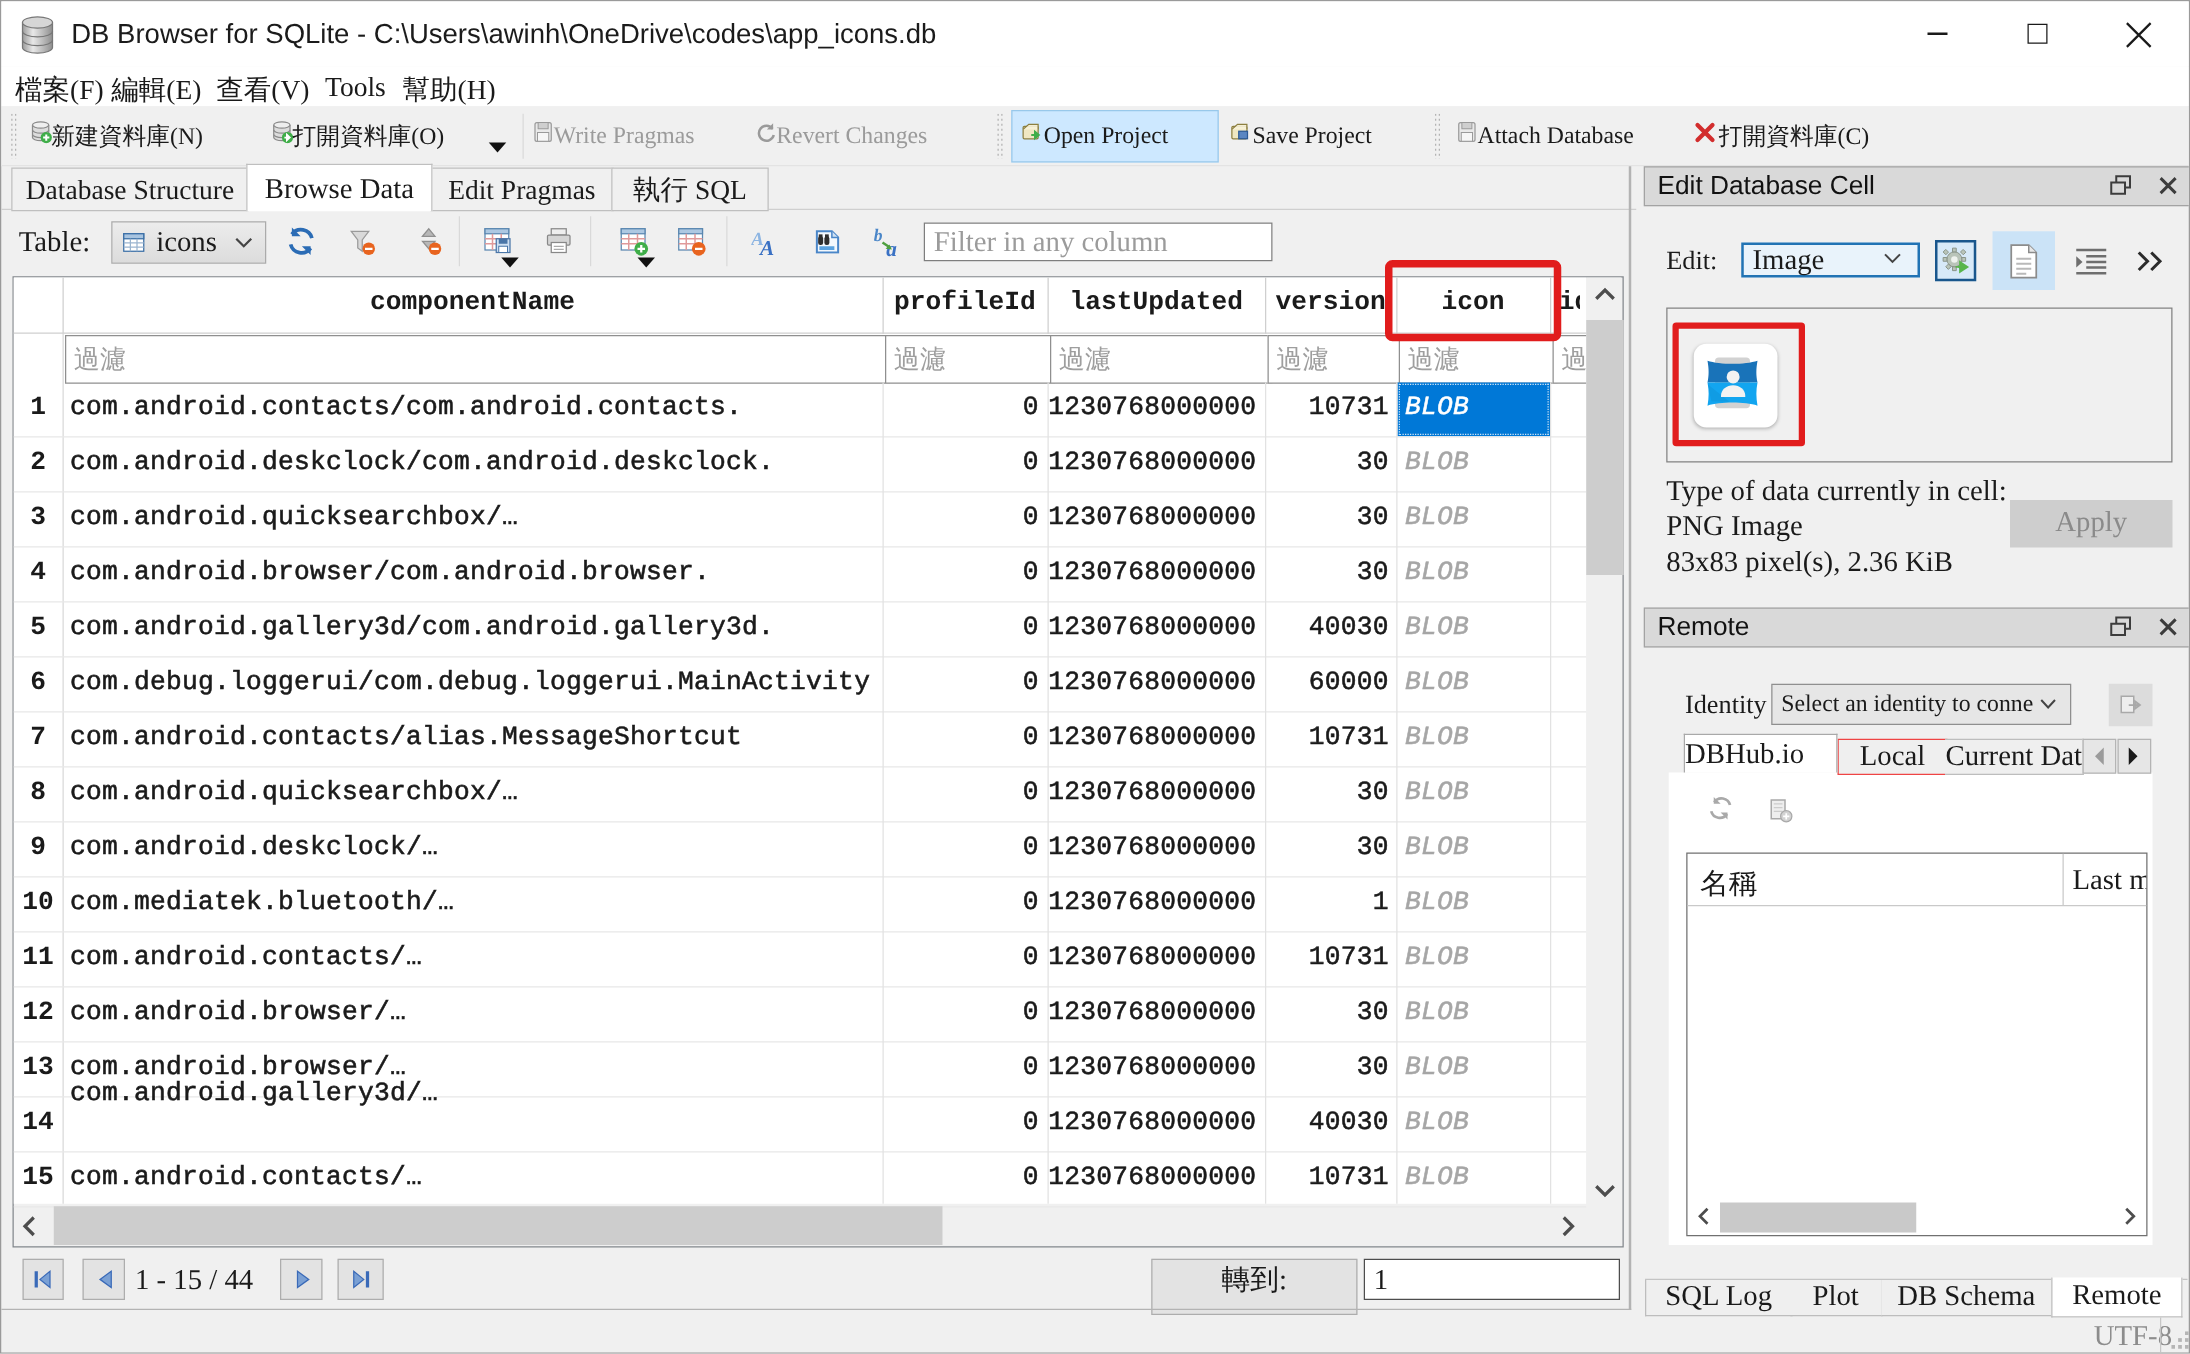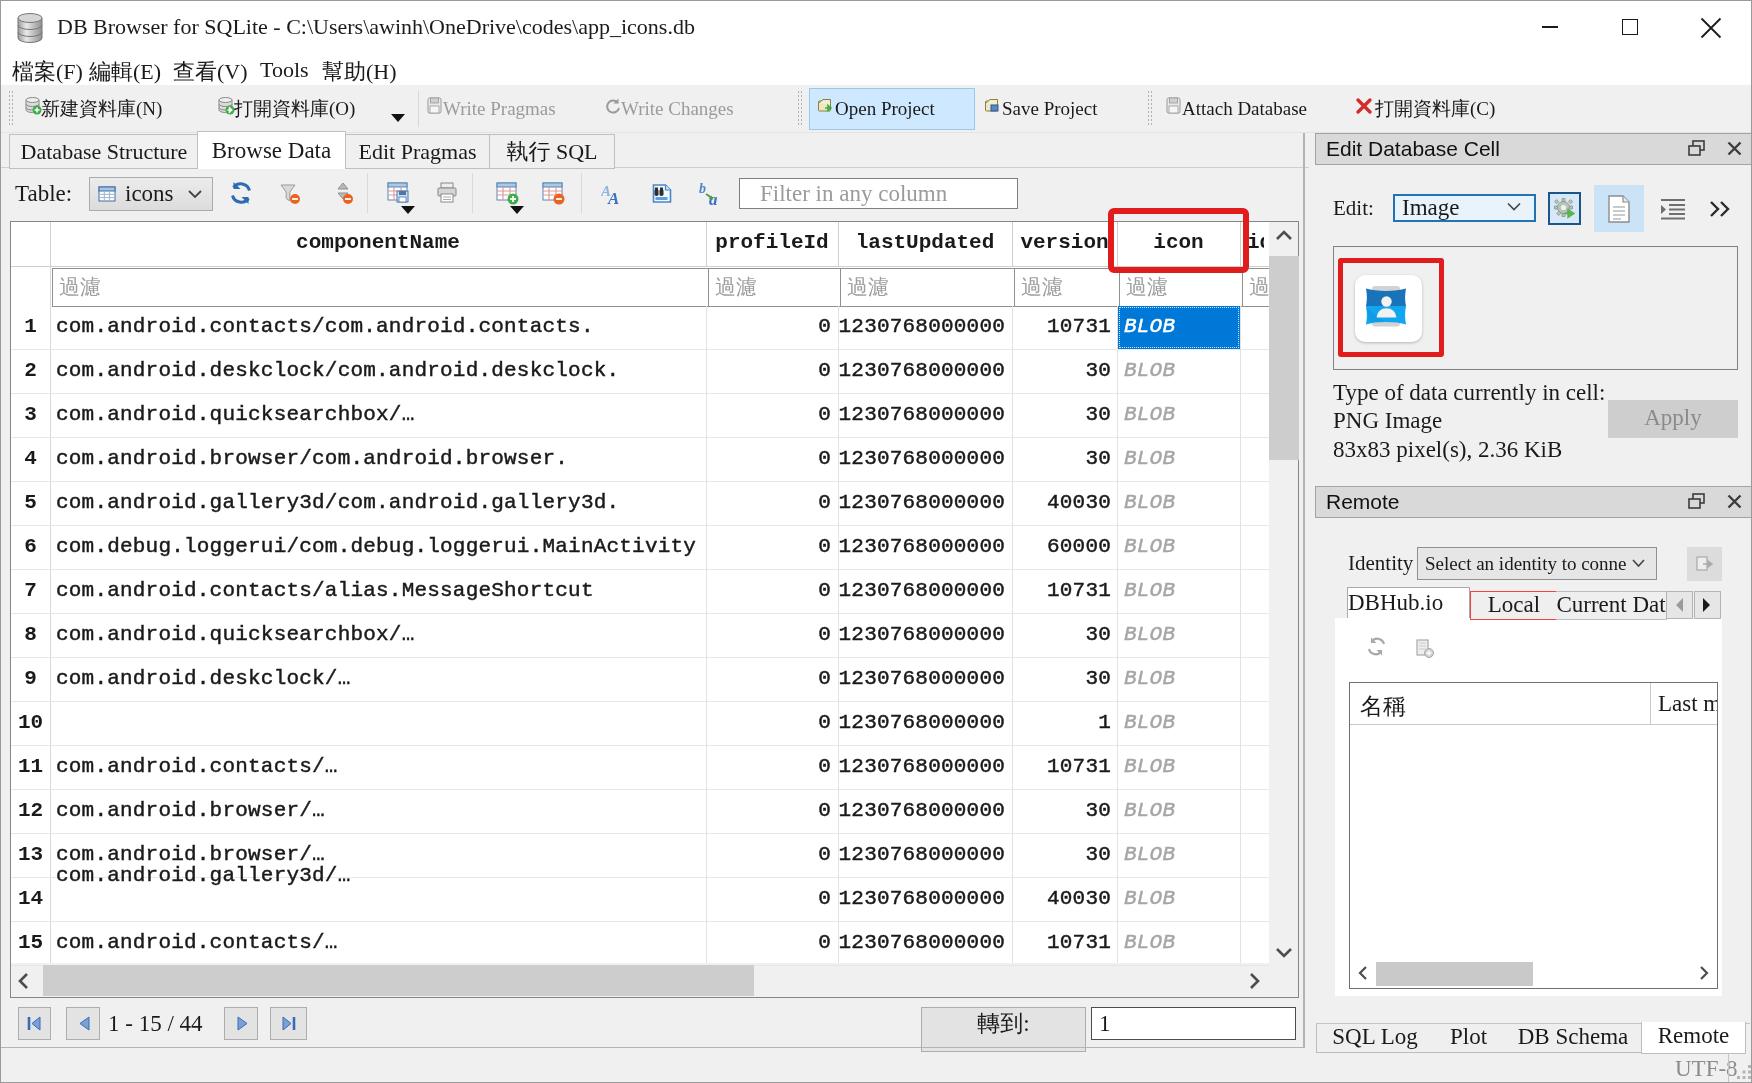--- a/index.html
+++ b/index.html
@@ -1,17 +1,17 @@
 <!DOCTYPE html>
 <html><head><meta charset="utf-8"><style>
 html,body{margin:0;padding:0}
 #root{position:relative;width:1752px;height:1083px;background:#f0f0f0;overflow:hidden;
   font-family:"Liberation Serif",serif;color:#1a1a1a;box-sizing:border-box;border:1px solid #9a9a9a}
 .a{position:absolute;box-sizing:border-box}
-.sans{font-family:Liberation Serif, serif}
+.sans{font-family:Liberation Sans, sans-serif}
 .gray{color:#9b9b9b !important}
 .vline{position:absolute;width:1px;background:#e2e2e2}
 .hline{position:absolute;height:1px;background:#e7e7e7}
 .sep2{position:absolute;width:1px;background:#d9d9d9}
 .dots{position:absolute;width:1px;background-image:linear-gradient(#b2b2b2 40%,transparent 40%);background-size:1px 4px}
 .tbtn{position:absolute;top:88px;height:40px;display:flex;align-items:center;font-size:19px;color:#1a1a1a}
 .tab{position:absolute;border:1px solid #bfbfbf;background:#f0f0f0;font-size:22px;display:flex;align-items:center;justify-content:center}
 .cell{position:absolute;overflow:hidden;white-space:nowrap}
 .num{font-family:"Liberation Mono",monospace;font-size:21px;font-weight:bold}
 .data{font-family:"Liberation Mono",monospace;font-size:21px;-webkit-text-stroke:0.45px;letter-spacing:0.2px}
@@ -75,21 +75,21 @@
 <svg class="a" style="left:424px;top:95px" width="19" height="19" viewBox="0 0 19 19">
 <rect x="3" y="2" width="13" height="15" rx="1.5" fill="#e9e9e9" stroke="#9a9a9a"></rect>
 <rect x="5.5" y="2" width="8" height="5" fill="#cfcfcf" stroke="#9a9a9a" stroke-width="0.8"></rect>
 <rect x="5" y="10" width="9" height="7" fill="#f6f6f6" stroke="#9a9a9a" stroke-width="0.8"></rect>
     </svg>
 <div class="tbtn gray" style="left:442px">Write Pragmas</div>
 <svg class="a" style="left:602px;top:95px" width="19" height="19" viewBox="0 0 19 19">
 <path d="M15 7 a6 6 0 1 0 1 5" fill="none" stroke="#9a9a9a" stroke-width="2"></path>
 <path d="M15.5 2.5 v5 h-5 z" fill="#9a9a9a"></path>
     </svg>
-<div class="tbtn gray" style="left:620px">Write Changes</div>
+<div class="tbtn gray" style="left:620px">Revert Changes</div>
 <div class="a" style="left:808px;top:87px;width:166px;height:42px;background:#cde8ff;border:1px solid #98c8ea"></div>
 <svg class="a" style="left:815px;top:95px" width="19" height="19" viewBox="0 0 19 19">
 <rect x="2.5" y="5" width="12" height="10" rx="1" fill="#efe7c2" stroke="#8d7f3f"></rect>
 <path d="M2.5 7.5 L7 3.5 h7.5 v4" fill="#f7f2d8" stroke="#8d7f3f" fill-opacity="0.9"></path>
 <path d="M9 12 h5 M12 9.5 15 12 12 14.5z" stroke="#3fae49" stroke-width="1.6" fill="#3fae49"></path>
     </svg>
 <div class="tbtn" style="left:834px">Open Project</div>
 <svg class="a" style="left:982px;top:95px" width="19" height="19" viewBox="0 0 19 19">
 <rect x="2.5" y="5" width="12" height="10" rx="1" fill="#efe7c2" stroke="#8d7f3f"></rect>
 <path d="M2.5 7.5 L7 3.5 h7.5 v4" fill="#f7f2d8" stroke="#8d7f3f" fill-opacity="0.9"></path>
@@ -184,21 +184,21 @@
 <rect x="7.5" y="5" width="4" height="7" rx="1.8" fill="#2e2e2e"></rect>
 <rect x="3" y="3.5" width="3" height="3" fill="#2e2e2e"></rect>
       <rect x="8" y="3.5" width="3" height="3" fill="#2e2e2e"></rect>
 </svg>
 <svg class="a" style="left:698px;top:180px" width="26" height="26" viewBox="0 0 26 26">
 <text x="0" y="12" font-family="Liberation Serif" font-weight="bold" font-style="italic" font-size="14" fill="#4a86c8">b</text>
 <text x="10" y="24" font-family="Liberation Serif" font-weight="bold" font-style="italic" font-size="17" fill="#3a71c4">a</text>
 <path d="M7 13 L13 17" stroke="#4f9f3f" stroke-width="2"></path>
 <path d="M14.5 18.5 L9.5 18 L12.5 14.5 z" fill="#4f9f3f"></path>
     </svg>
-<div class="a" style="left:738px;top:177px;width:279px;height:31px;background:#fff;border:1px solid #7e7e7e;font-size:23px;color:#9b9b9b;line-height:29px;padding-left:20px;overflow:hidden;white-space:nowrap">Filter in any column</div>
+<div class="a" style="left:738px;top:177px;width:279px;height:31px;background:#fff;border:1px solid #7e7e7e;font-size:23px;color:#9b9b9b;line-height:29px;padding-left:7px;overflow:hidden;white-space:nowrap">Filter in any column</div>
 <div class="a" style="left:9px;top:220px;width:1289px;height:777px;background:#f0f0f0;border:1px solid #82878c"></div>
 <div class="a" style="left:10px;top:221px;width:1258px;height:741px;background:#fff"></div>
 <div class="cell num" style="left:49px;top:230px;width:656px;text-align:center">componentName</div>
 <div class="cell num" style="left:705px;top:230px;width:132px;text-align:center">profileId</div>
 <div class="cell num" style="left:837px;top:230px;width:174px;text-align:center">lastUpdated</div>
 <div class="cell num" style="left:1011px;top:230px;width:105px;text-align:center">version</div>
 <div class="cell num" style="left:1116px;top:230px;width:123px;text-align:center">icon</div>
 <div class="cell num" style="left:1246px;top:230px;width:17px">id</div>
 <div class="hline" style="left:10px;top:265px;width:1258px;background:#cfcfcf"></div>
 <div class="vline" style="left:49px;top:221px;height:45px;background:#cfcfcf"></div>
@@ -272,20 +272,21 @@
 <div class="cell data" style="left:1123px;top:622px;width:110px;font-style:italic;color:#a6a6a6">BLOB</div>
 <div class="hline" style="left:10px;top:656px;width:1258px"></div>
 <div class="cell num" style="left:10px;top:666px;width:39px;text-align:center">9</div>
 <div class="cell data" style="left:55px;top:666px;width:647px">com.android.deskclock/…</div>
 <div class="cell data" style="left:705px;top:666px;width:125px;text-align:right">0</div>
 <div class="cell data" style="left:837px;top:666px;width:167px;text-align:right">1230768000000</div>
 <div class="cell data" style="left:1011px;top:666px;width:99px;text-align:right">30</div>
 <div class="cell data" style="left:1123px;top:666px;width:110px;font-style:italic;color:#a6a6a6">BLOB</div>
 <div class="hline" style="left:10px;top:700px;width:1258px"></div>
 <div class="cell num" style="left:10px;top:710px;width:39px;text-align:center">10</div>
+<div class="cell data" style="left:55px;top:710px;width:647px">com.mediatek.bluetooth/…</div>
 <div class="cell data" style="left:705px;top:710px;width:125px;text-align:right">0</div>
 <div class="cell data" style="left:837px;top:710px;width:167px;text-align:right">1230768000000</div>
 <div class="cell data" style="left:1011px;top:710px;width:99px;text-align:right">1</div>
 <div class="cell data" style="left:1123px;top:710px;width:110px;font-style:italic;color:#a6a6a6">BLOB</div>
 <div class="hline" style="left:10px;top:744px;width:1258px"></div>
 <div class="cell num" style="left:10px;top:754px;width:39px;text-align:center">11</div>
 <div class="cell data" style="left:55px;top:754px;width:647px">com.android.contacts/…</div>
 <div class="cell data" style="left:705px;top:754px;width:125px;text-align:right">0</div>
 <div class="cell data" style="left:837px;top:754px;width:167px;text-align:right">1230768000000</div>
 <div class="cell data" style="left:1011px;top:754px;width:99px;text-align:right">10731</div>

